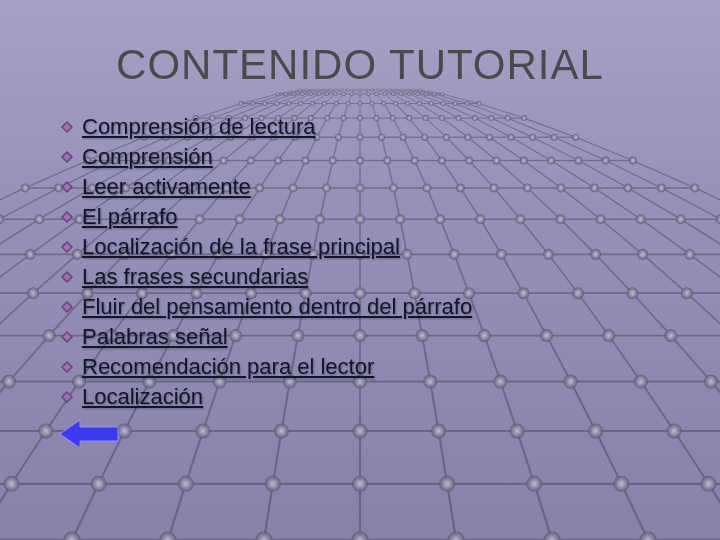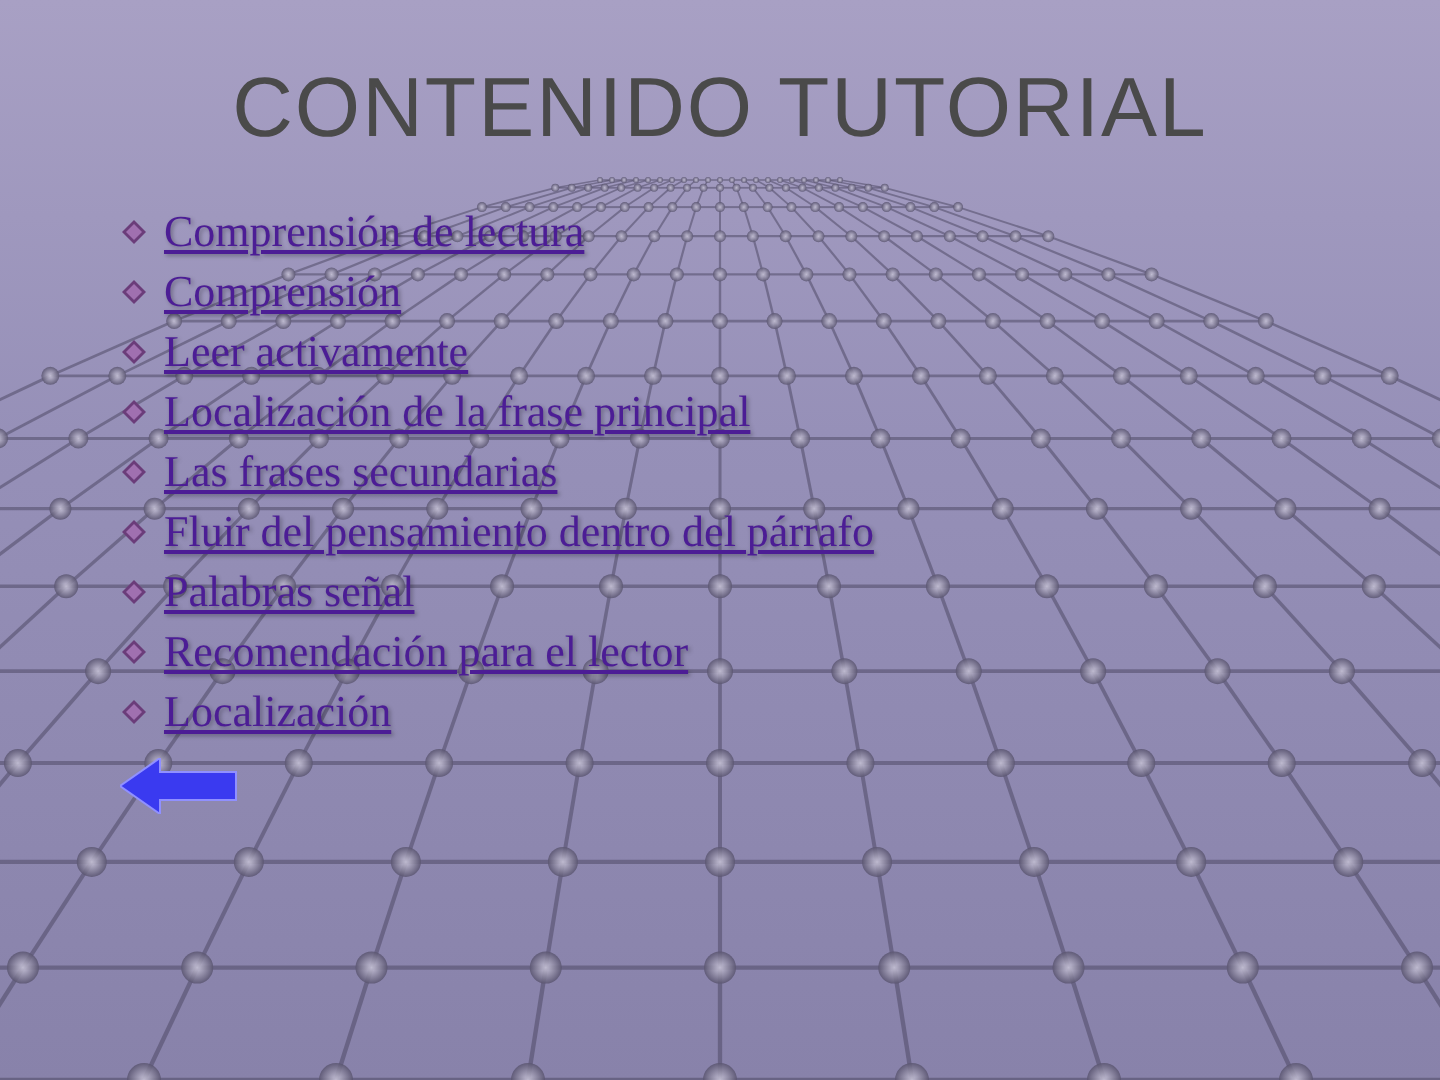--- a/index.html
+++ b/index.html
@@ -18,21 +18,21 @@
     height: 540px;
     background: linear-gradient(to bottom, #a8a0c4 0%, #9690b8 40%, #8882aa 100%);
   }
   .bg svg {
     position: absolute;
     top: 0; left: 0;
   }
   .content {
     position: relative;
     z-index: 2;
-    padding: 30px 40px;
+    padding: 41px 40px;
   }
   .title {
     text-align: center;
     font-size: 42px;
     font-weight: normal;
     color: #4a4a4a;
     margin-bottom: 25px;
     letter-spacing: 1px;
     font-family: Arial, sans-serif;
   }
@@ -45,24 +45,24 @@
     align-items: center;
     margin-bottom: 4px;
   }
   .bullet {
     width: 14px;
     height: 14px;
     margin-right: 8px;
     flex-shrink: 0;
   }
   .link {
-    color: #4c1d95;
+    color: #0f172a;
     text-decoration: underline;
     font-size: 22px;
-    font-family: Liberation Serif, serif;
+    font-family: Liberation Sans, sans-serif;
     text-shadow: 1px 1px 2px rgba(0,0,0,0.3);
   }
   .back-arrow {
     margin-top: 10px;
     margin-left: 20px;
     width: 60px;
     height: 28px;
   }
 </style>
 </head>
@@ -948,20 +948,27 @@
             <polygon points="7,1 13,7 7,13 1,7" fill="#6b3d7a"></polygon>
             <polygon points="7,3 11,7 7,11 3,7" fill="#a070b0"></polygon>
           </svg></span>
         <a class="link" href="#">Leer activamente</a>
       </li>
       <li class="list-item">
         <span class="bullet"><svg width="14" height="14" viewBox="0 0 14 14">
             <polygon points="7,1 13,7 7,13 1,7" fill="#6b3d7a"></polygon>
             <polygon points="7,3 11,7 7,11 3,7" fill="#a070b0"></polygon>
           </svg></span>
+        <a class="link" href="#">El párrafo</a>
+      </li>
+      <li class="list-item">
+        <span class="bullet"><svg width="14" height="14" viewBox="0 0 14 14">
+            <polygon points="7,1 13,7 7,13 1,7" fill="#6b3d7a"></polygon>
+            <polygon points="7,3 11,7 7,11 3,7" fill="#a070b0"></polygon>
+          </svg></span>
         <a class="link" href="#">Localización de la frase principal</a>
       </li>
       <li class="list-item">
         <span class="bullet"><svg width="14" height="14" viewBox="0 0 14 14">
             <polygon points="7,1 13,7 7,13 1,7" fill="#6b3d7a"></polygon>
             <polygon points="7,3 11,7 7,11 3,7" fill="#a070b0"></polygon>
           </svg></span>
         <a class="link" href="#">Las frases secundarias</a>
       </li>
       <li class="list-item">

